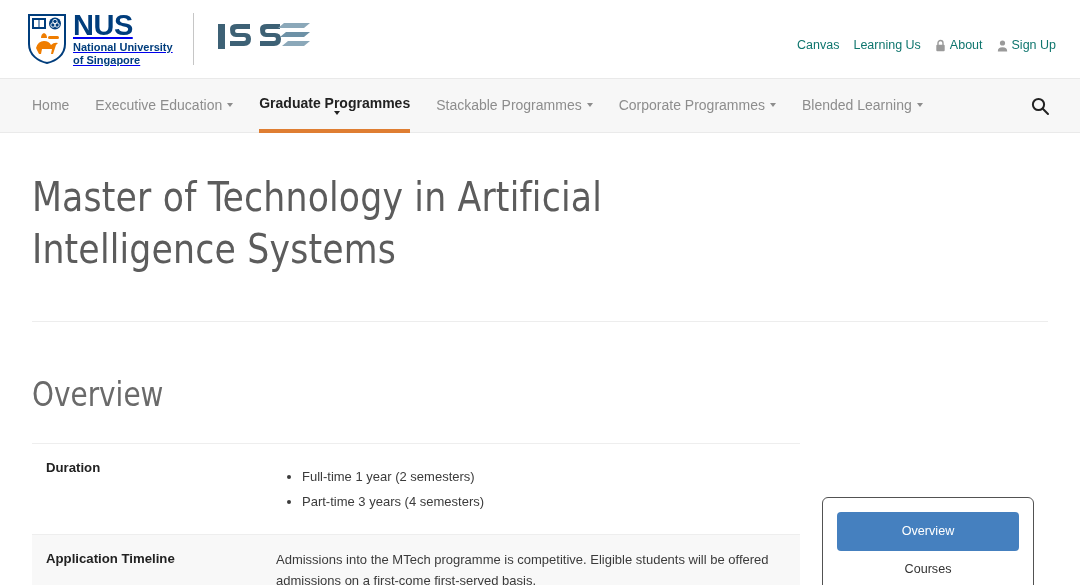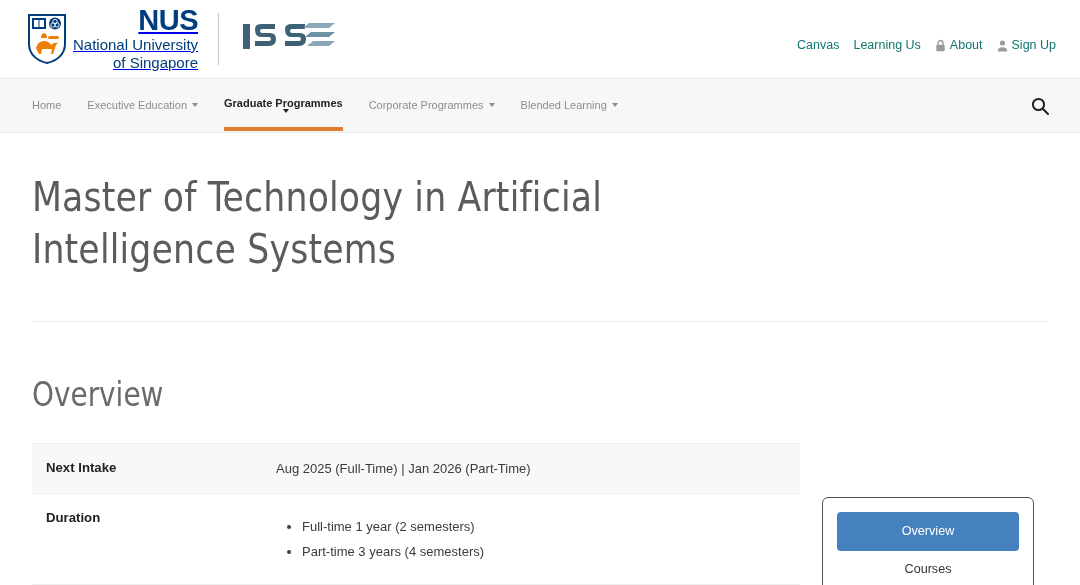--- a/index.html
+++ b/index.html
@@ -25,33 +25,33 @@
     position: absolute;
     left: 28px;
     top: 8px;
     display: flex;
     align-items: center;
     height: 62px;
   }
 
   .nus-logo { display: flex; align-items: center; }
   .nus-shield { width: 38px; height: 50px; }
-  .nus-words { margin-left: 7px; text-align: right; }
+  .nus-words { margin-left: 7px; }
   .nus-big {
     font-family: "Liberation Sans", sans-serif;
     font-size: 29px;
     font-weight: bold;
     letter-spacing: -0.5px;
     color: #003d7c;
     line-height: 1;
     display: block;
   }
   .nus-sub {
-    font-size: 15px;
-    font-weight: normal;
+    font-size: 11px;
+    font-weight: bold;
     color: #003d7c;
     line-height: 1.22;
     display: block;
     margin-top: 1px;
     white-space: pre-line;
   }
 
   .logo-divider {
     width: 1px;
     height: 52px;
@@ -87,21 +87,21 @@
     position: relative;
     height: 54px;
     background: #f7f7f7;
     border-bottom: 1px solid #eaeaea;
     display: flex;
     align-items: center;
     padding-left: 32px;
   }
   .nav-item {
     position: relative;
-    font-size: 11px;
+    font-size: 14px;
     color: #8d8d8d;
     text-decoration: none;
     padding: 17px 0 18px 0;
     margin-right: 26px;
     display: inline-flex;
     align-items: center;
     white-space: nowrap;
     cursor: pointer;
   }
   .nav-item .caret {
@@ -293,20 +293,24 @@
   </a>
   <a class="nav-item" href="#">
     <span>Executive Education</span>
     <span class="caret"></span>
   </a>
   <a class="nav-item active" href="#">
     <span>Graduate Programmes</span>
     <span class="caret"></span>
   </a>
   <a class="nav-item" href="#">
+    <span>Stackable Programmes</span>
+    <span class="caret"></span>
+  </a>
+  <a class="nav-item" href="#">
     <span>Corporate Programmes</span>
     <span class="caret"></span>
   </a>
   <a class="nav-item" href="#">
     <span>Blended Learning</span>
     <span class="caret"></span>
   </a>
 
   <svg class="nav-search" viewBox="0 0 20 20">
     <circle cx="8.5" cy="8.5" r="5.6" fill="none" stroke="#222" stroke-width="2"></circle>
@@ -317,24 +321,20 @@
 <div class="page">
 
   <h1 class="page-title">Master of Technology in Artificial Intelligence Systems</h1>
 
   <div class="title-rule"></div>
 
   <h2 class="section-title">Overview</h2>
 
   <table class="overview-table">
     <tbody>
-      <tr class="shade">
-        <th>Next Intake</th>
-        <td>Aug 2025 (Full-Time) | Jan 2026 (Part-Time)</td>
-      </tr>
       <tr>
         <th>Duration</th>
         <td>
           <ul>
             <li>Full-time 1 year (2 semesters)</li>
             <li>Part-time 3 years (4 semesters)</li>
           </ul>
         </td>
       </tr>
       <tr class="shade">

